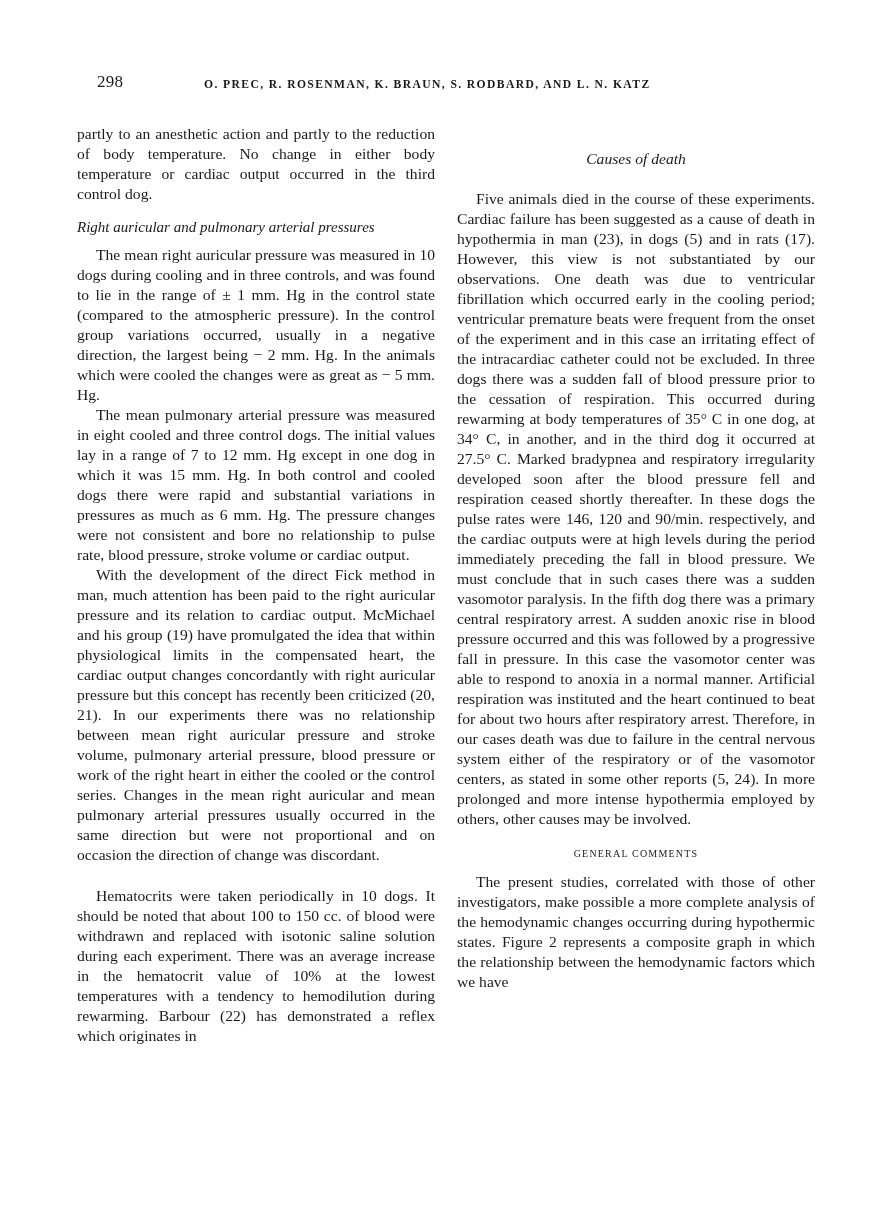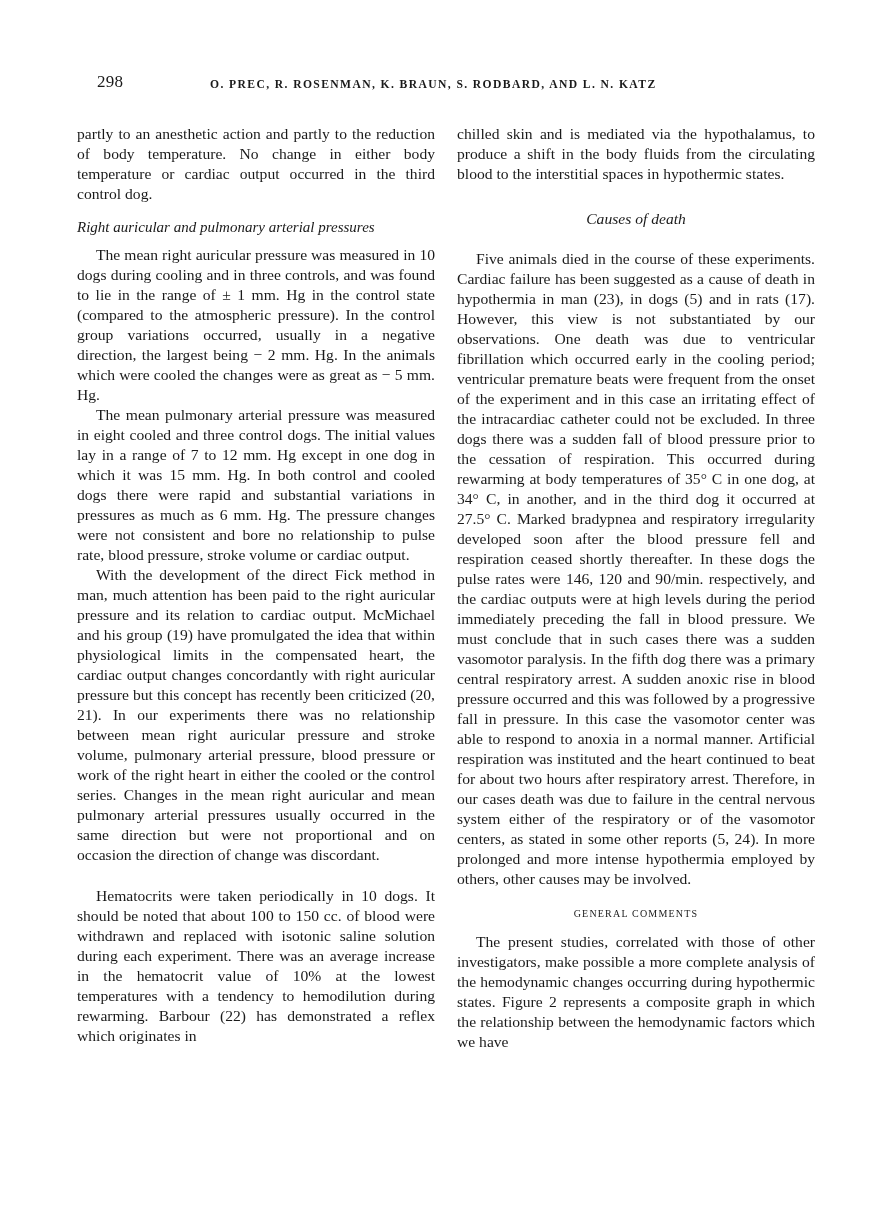--- a/index.html
+++ b/index.html
@@ -6,21 +6,21 @@
     body {
       width: 880px; height: 1219px; position: relative; overflow: hidden;
       font-family: "Liberation Serif", "DejaVu Serif", serif;
       color: #1a1a1a;
     }
     .page-number {
       position: absolute; left: 77px; top: 72px;
       font-size: 17px; letter-spacing: 0.3px; margin-left: 20px;
     }
     .running-head {
-      position: absolute; left: 210px; top: 78px;
+      position: absolute; left: 204px; top: 78px;
       font-size: 11.6px; font-weight: bold; letter-spacing: 1.4px;
       font-variant: small-caps; text-transform: uppercase;
     }
     .column {
       position: absolute; top: 124px; width: 358px;
       font-size: 15.6px; line-height: 20px;
       text-align: justify; hyphens: manual;
     }
     .col-left { left: 77px; }
     .col-right { left: 457px; }
@@ -55,21 +55,20 @@
     <div class="gap-h"></div>
     <p class="para">The mean right auricular pressure was measured in 10 dogs during cooling and in three controls, and was found to lie in the range of ± 1 mm. Hg in the control state (compared to the atmospheric pressure). In the control group variations occurred, usually in a negative direction, the largest being − 2 mm. Hg. In the animals which were cooled the changes were as great as − 5 mm. Hg.</p>
     <p class="para">The mean pulmonary arterial pressure was measured in eight cooled and three control dogs. The initial values lay in a range of 7 to 12 mm. Hg except in one dog in which it was 15 mm. Hg. In both control and cooled dogs there were rapid and substantial variations in pressures as much as 6 mm. Hg. The pressure changes were not consistent and bore no relationship to pulse rate, blood pressure, stroke volume or cardiac output.</p>
     <p class="para">With the development of the direct Fick method in man, much attention has been paid to the right auricular pressure and its relation to cardiac output. McMichael and his group (19) have promulgated the idea that within physiological limits in the compensated heart, the cardiac output changes concordantly with right auricular pressure but this concept has recently been criticized (20, 21). In our experiments there was no relationship between mean right auricular pressure and stroke volume, pulmonary arterial pressure, blood pressure or work of the right heart in either the cooled or the control series. Changes in the mean right auricular and mean pulmonary arterial pressures usually occurred in the same direction but were not proportional and on occasion the direction of change was discordant.</p>
     <div class="gap-s"></div>
     <div class="gap-h"></div>
     <p class="para">Hematocrits were taken periodically in 10 dogs. It should be noted that about 100 to 150 cc. of blood were withdrawn and replaced with isotonic saline solution during each experiment. There was an average increase in the hematocrit value of 10% at the lowest temperatures with a tendency to hemodilution during rewarming. Barbour (22) has demonstrated a reflex which originates in</p>
   </div>
 
   <div class="column col-right">
-    <p class="para noindent">chilled skin and is mediated via the hypothalamus, to produce a shift in the body fluids from the circulating blood to the interstitial spaces in hypothermic states.</p>
     <div class="gap-s"></div>
     <p class="section-heading-center">Causes of death</p>
     <div class="gap-h"></div>
     <p class="para">Five animals died in the course of these experiments. Cardiac failure has been suggested as a cause of death in hypothermia in man (23), in dogs (5) and in rats (17). However, this view is not substantiated by our observations. One death was due to ventricular fibrillation which occurred early in the cooling period; ventricular premature beats were frequent from the onset of the experiment and in this case an irritating effect of the intracardiac catheter could not be excluded. In three dogs there was a sudden fall of blood pressure prior to the cessation of respiration. This occurred during rewarming at body temperatures of 35° C in one dog, at 34° C, in another, and in the third dog it occurred at 27.5° C. Marked bradypnea and respiratory irregularity developed soon after the blood pressure fell and respiration ceased shortly thereafter. In these dogs the pulse rates were 146, 120 and 90/min. respectively, and the cardiac outputs were at high levels during the period immediately preceding the fall in blood pressure. We must conclude that in such cases there was a sudden vasomotor paralysis. In the fifth dog there was a primary central respiratory arrest. A sudden anoxic rise in blood pressure occurred and this was followed by a progressive fall in pressure. In this case the vasomotor center was able to respond to anoxia in a normal manner. Artificial respiration was instituted and the heart continued to beat for about two hours after respiratory arrest. Therefore, in our cases death was due to failure in the central nervous system either of the respiratory or of the vasomotor centers, as stated in some other reports (5, 24). In more prolonged and more intense hypothermia employed by others, other causes may be involved.</p>
     <div class="gap-m"></div>
     <p class="section-heading-caps">General Comments</p>
     <div class="gap-h"></div>
     <p class="para">The present studies, correlated with those of other investigators, make possible a more complete analysis of the hemodynamic changes occurring during hypothermic states. Figure 2 represents a composite graph in which the relationship between the hemodynamic factors which we have</p>
   </div>
 </div>

